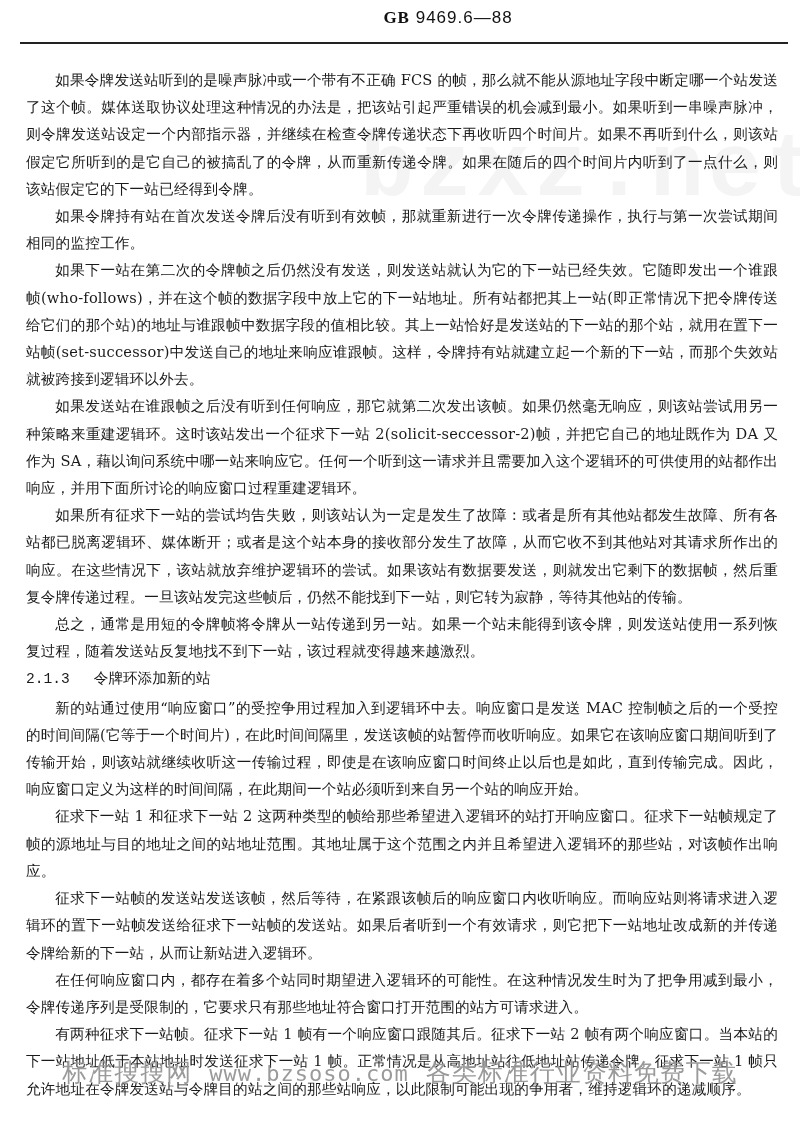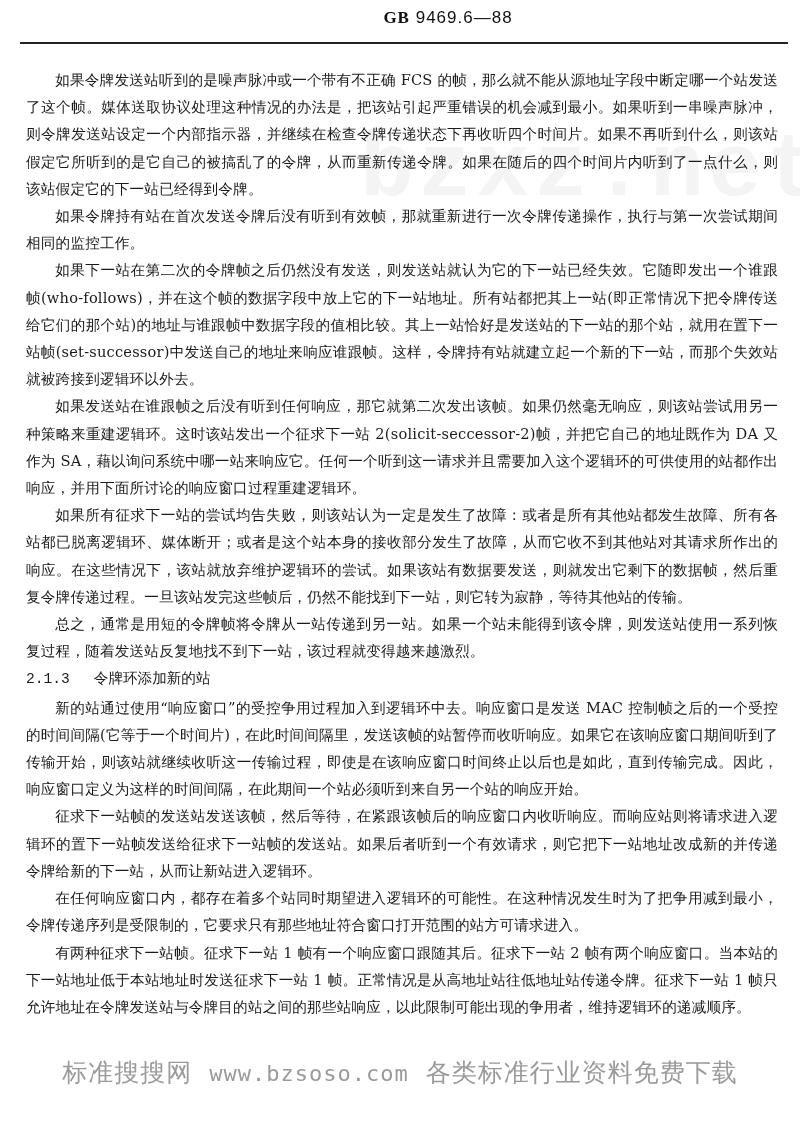--- a/index.html
+++ b/index.html
@@ -36,20 +36,21 @@
   <p class="p">如果下一站在第二次的令牌帧之后仍然没有发送，则发送站就认为它的下一站已经失效。它随即发出一个谁跟帧(who-follows)，并在这个帧的数据字段中放上它的下一站地址。所有站都把其上一站(即正常情况下把令牌传送给它们的那个站)的地址与谁跟帧中数据字段的值相比较。其上一站恰好是发送站的下一站的那个站，就用在置下一站帧(set-successor)中发送自己的地址来响应谁跟帧。这样，令牌持有站就建立起一个新的下一站，而那个失效站就被跨接到逻辑环以外去。</p>
   <p class="p">如果发送站在谁跟帧之后没有听到任何响应，那它就第二次发出该帧。如果仍然毫无响应，则该站尝试用另一种策略来重建逻辑环。这时该站发出一个征求下一站 2(solicit-seccessor-2)帧，并把它自己的地址既作为 DA 又作为 SA，藉以询问系统中哪一站来响应它。任何一个听到这一请求并且需要加入这个逻辑环的可供使用的站都作出响应，并用下面所讨论的响应窗口过程重建逻辑环。</p>
   <p class="p">如果所有征求下一站的尝试均告失败，则该站认为一定是发生了故障：或者是所有其他站都发生故障、所有各站都已脱离逻辑环、媒体断开；或者是这个站本身的接收部分发生了故障，从而它收不到其他站对其请求所作出的响应。在这些情况下，该站就放弃维护逻辑环的尝试。如果该站有数据要发送，则就发出它剩下的数据帧，然后重复令牌传递过程。一旦该站发完这些帧后，仍然不能找到下一站，则它转为寂静，等待其他站的传输。</p>
   <p class="p">总之，通常是用短的令牌帧将令牌从一站传递到另一站。如果一个站未能得到该令牌，则发送站使用一系列恢复过程，随着发送站反复地找不到下一站，该过程就变得越来越激烈。</p>
 
   <p class="sec">
     <span class="num">2.1.3</span><span>令牌环添加新的站</span>
   </p>
 
   <p class="p">新的站通过使用“响应窗口”的受控争用过程加入到逻辑环中去。响应窗口是发送 MAC 控制帧之后的一个受控的时间间隔(它等于一个时间片)，在此时间间隔里，发送该帧的站暂停而收听响应。如果它在该响应窗口期间听到了传输开始，则该站就继续收听这一传输过程，即使是在该响应窗口时间终止以后也是如此，直到传输完成。因此，响应窗口定义为这样的时间间隔，在此期间一个站必须听到来自另一个站的响应开始。</p>
+  <p class="p">征求下一站 1 和征求下一站 2 这两种类型的帧给那些希望进入逻辑环的站打开响应窗口。征求下一站帧规定了帧的源地址与目的地址之间的站地址范围。其地址属于这个范围之内并且希望进入逻辑环的那些站，对该帧作出响应。</p>
   <p class="p">征求下一站帧的发送站发送该帧，然后等待，在紧跟该帧后的响应窗口内收听响应。而响应站则将请求进入逻辑环的置下一站帧发送给征求下一站帧的发送站。如果后者听到一个有效请求，则它把下一站地址改成新的并传递令牌给新的下一站，从而让新站进入逻辑环。</p>
   <p class="p">在任何响应窗口内，都存在着多个站同时期望进入逻辑环的可能性。在这种情况发生时为了把争用减到最小，令牌传递序列是受限制的，它要求只有那些地址符合窗口打开范围的站方可请求进入。</p>
   <p class="p">有两种征求下一站帧。征求下一站 1 帧有一个响应窗口跟随其后。征求下一站 2 帧有两个响应窗口。当本站的下一站地址低于本站地址时发送征求下一站 1 帧。正常情况是从高地址站往低地址站传递令牌。征求下一站 1 帧只允许地址在令牌发送站与令牌目的站之间的那些站响应，以此限制可能出现的争用者，维持逻辑环的递减顺序。</p>
 </div>
 
 <div class="footer-wm">
   <span>标准搜搜网</span>
   <span class="url">www.bzsoso.com</span>
   <span>各类标准行业资料免费下载</span>
 </div>

